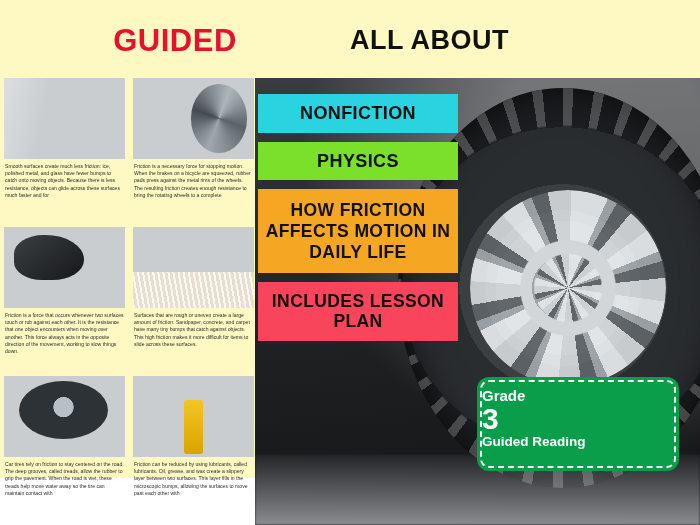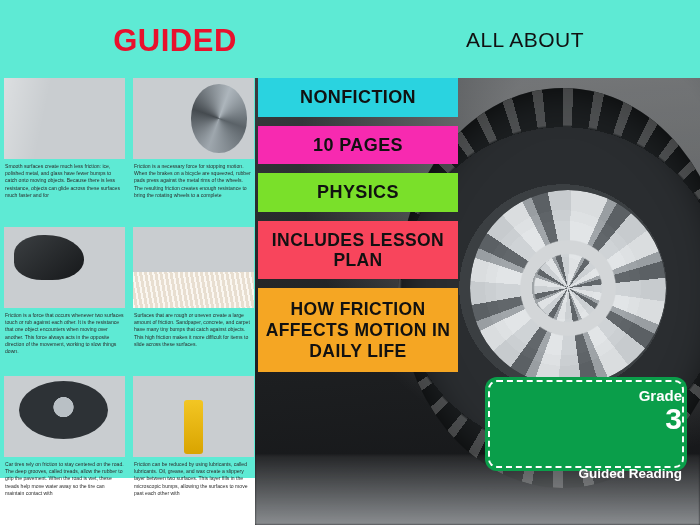--- a/index.html
+++ b/index.html
@@ -7,21 +7,21 @@
     width: 700px;
     height: 525px;
     overflow: hidden;
     background: #ffffff;
     font-family: "Liberation Sans", sans-serif;
   }
   .page {
     position: relative;
     width: 700px;
     height: 478px;
-    background: #5eead4;
+    background: #fef9c3;
   }
 
   
   .header {
     position: absolute;
     top: 0; left: 0;
     width: 700px;
     height: 78px;
     display: flex;
     align-items: center;
@@ -31,24 +31,23 @@
     text-align: center;
     color: #e8112d;
     font-weight: bold;
     font-size: 31px;
     line-height: 1.02;
     letter-spacing: 0.5px;
     padding-top: 4px;
   }
   .title-right {
     width: 350px;
-    text-align: center;
     color: #111111;
-    font-weight: normal;
-    font-size: 21px;
+    font-weight: bold;
+    font-size: 27px;
     line-height: 1.12;
     letter-spacing: 0.5px;
     padding-top: 2px;
   }
 
   
   .grid {
     position: absolute;
     top: 78px;
     left: 4px;
@@ -200,21 +199,21 @@
     position:absolute;
     left:0; bottom:0; width:100%; height:70px;
     background: linear-gradient(180deg, rgba(255,255,255,0.05), rgba(235,240,244,0.55));
     filter: blur(1px);
   }
 
   
   .banners {
     position:absolute;
     left: 258px;
-    top: 78px;
+    top: 94px;
     width: 200px;
   }
   .banner {
     color:#111;
     font-weight:bold;
     text-align:center;
     padding: 9px 6px;
     margin-bottom: 9px;
     font-size: 18px;
     line-height: 1.15;
@@ -222,35 +221,35 @@
   }
   .b1 { background:#2ad3e0; }
   .b2 { background:#f72ab0; }
   .b3 { background:#7ae02a; }
   .b4 { background:#f5a623; font-size:17.5px; line-height:1.18; padding: 11px 6px; }
   .b5 { background:#f8455c; font-size:17.5px; }
 
   
   .grade-badge {
     position:absolute;
-    right: 16px;
+    right: 24px;
     bottom: 10px;
     width: 196px;
     height: 88px;
     background:#0a9e4a;
     border: 2px dashed #ffffff;
     border-radius: 9px;
     color:#ffffff;
-    text-align:right;
+    text-align:left;
     padding-top:5px;
     box-shadow: 0 0 0 3px #0a9e4a;
   }
   .grade-word { font-size: 15px; font-weight: bold; }
   .grade-num { font-size: 30px; font-weight: bold; line-height: 1.0; }
-  .grade-level { font-size: 13.5px; font-weight: bold; line-height: 1.18; margin-top: 32px; }
+  .grade-level { font-size: 13.5px; font-weight: bold; line-height: 1.18; }
 </style>
 </head>
 <body>
 
 <div class="page">
 
   <div class="header">
     <div class="title-left">
       <div>GUIDED</div>
     </div>
@@ -296,24 +295,23 @@
   <div class="tire-photo">
     <div class="tire-snow-bg"></div>
     <div class="tire-wheel"></div>
     <div class="tire-tread"></div>
     <div class="tire-rim-spokes"></div>
     <div class="snow-ground"></div>
   </div>
 
   <div class="banners">
     <div class="banner b1">NONFICTION</div>
-    <div class="banner b2">10 PAGES</div>
     <div class="banner b3">PHYSICS</div>
+    <div class="banner b4">HOW FRICTION AFFECTS MOTION IN DAILY LIFE</div>
     <div class="banner b5">INCLUDES LESSON PLAN</div>
-    <div class="banner b4">HOW FRICTION AFFECTS MOTION IN DAILY LIFE</div>
   </div>
 
   <div class="grade-badge">
     <div class="grade-word">Grade</div>
     <div class="grade-num">3</div>
     <div class="grade-level">Guided Reading</div>
   </div>
 
 </div>
 

